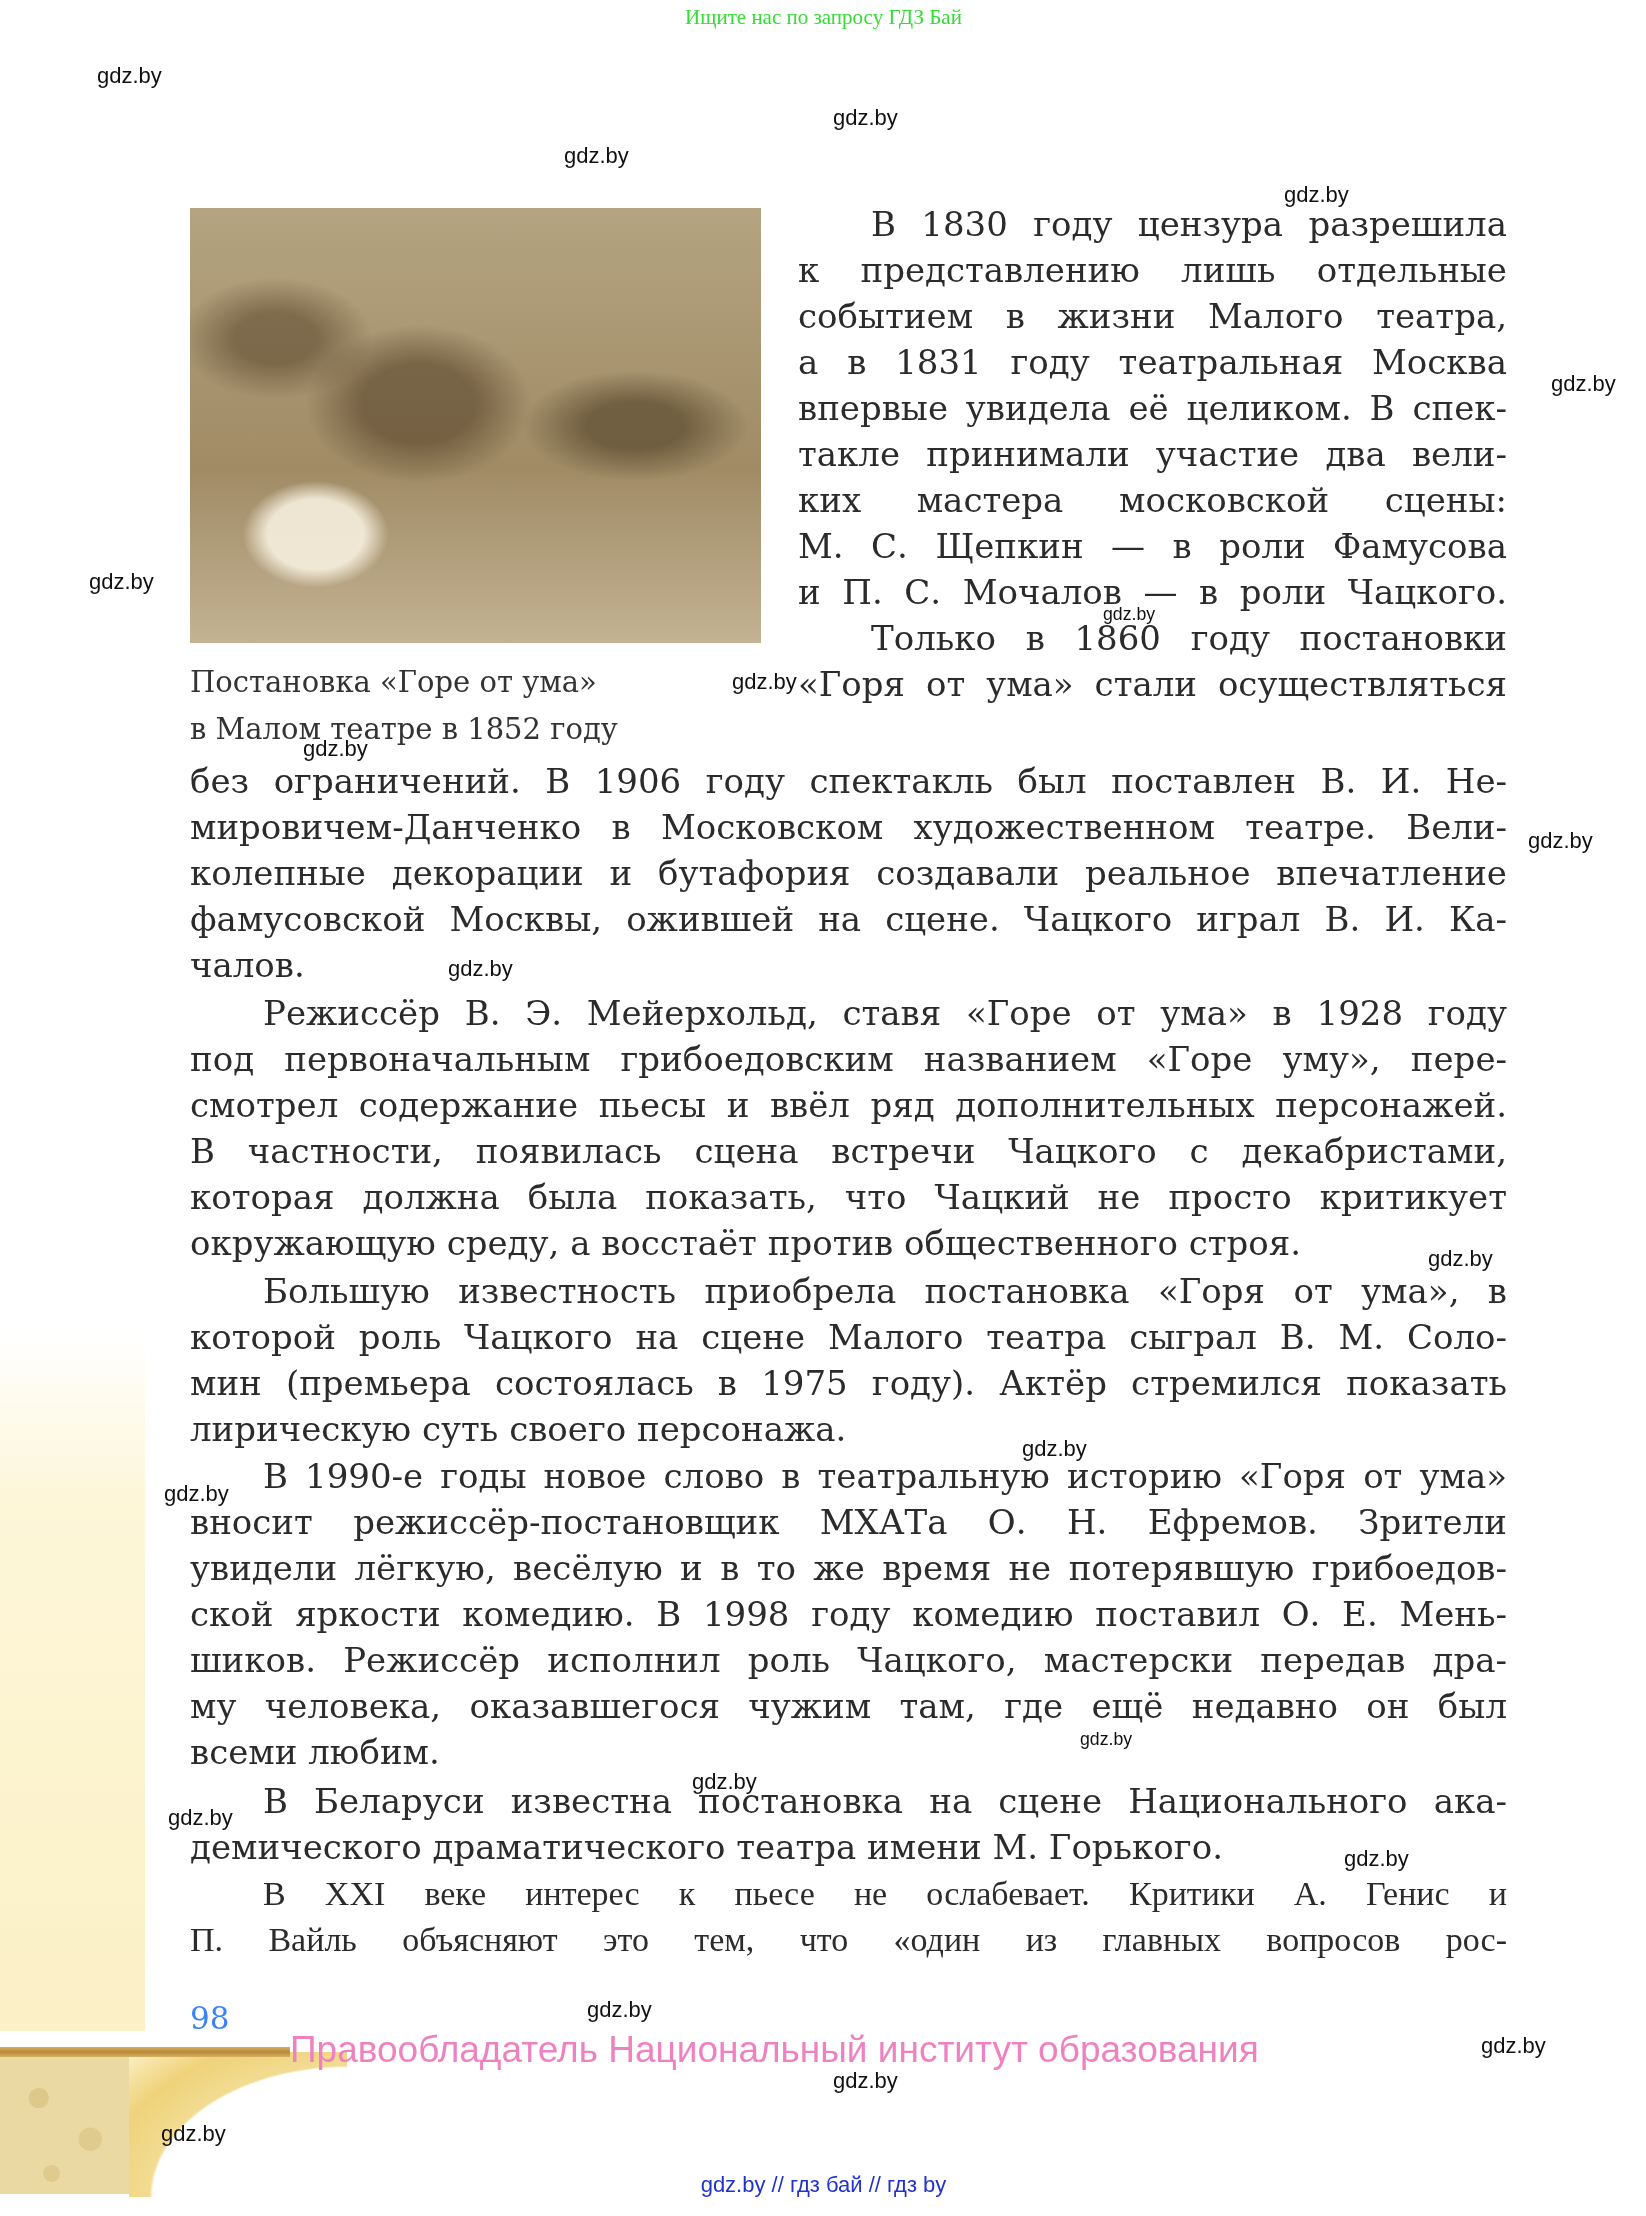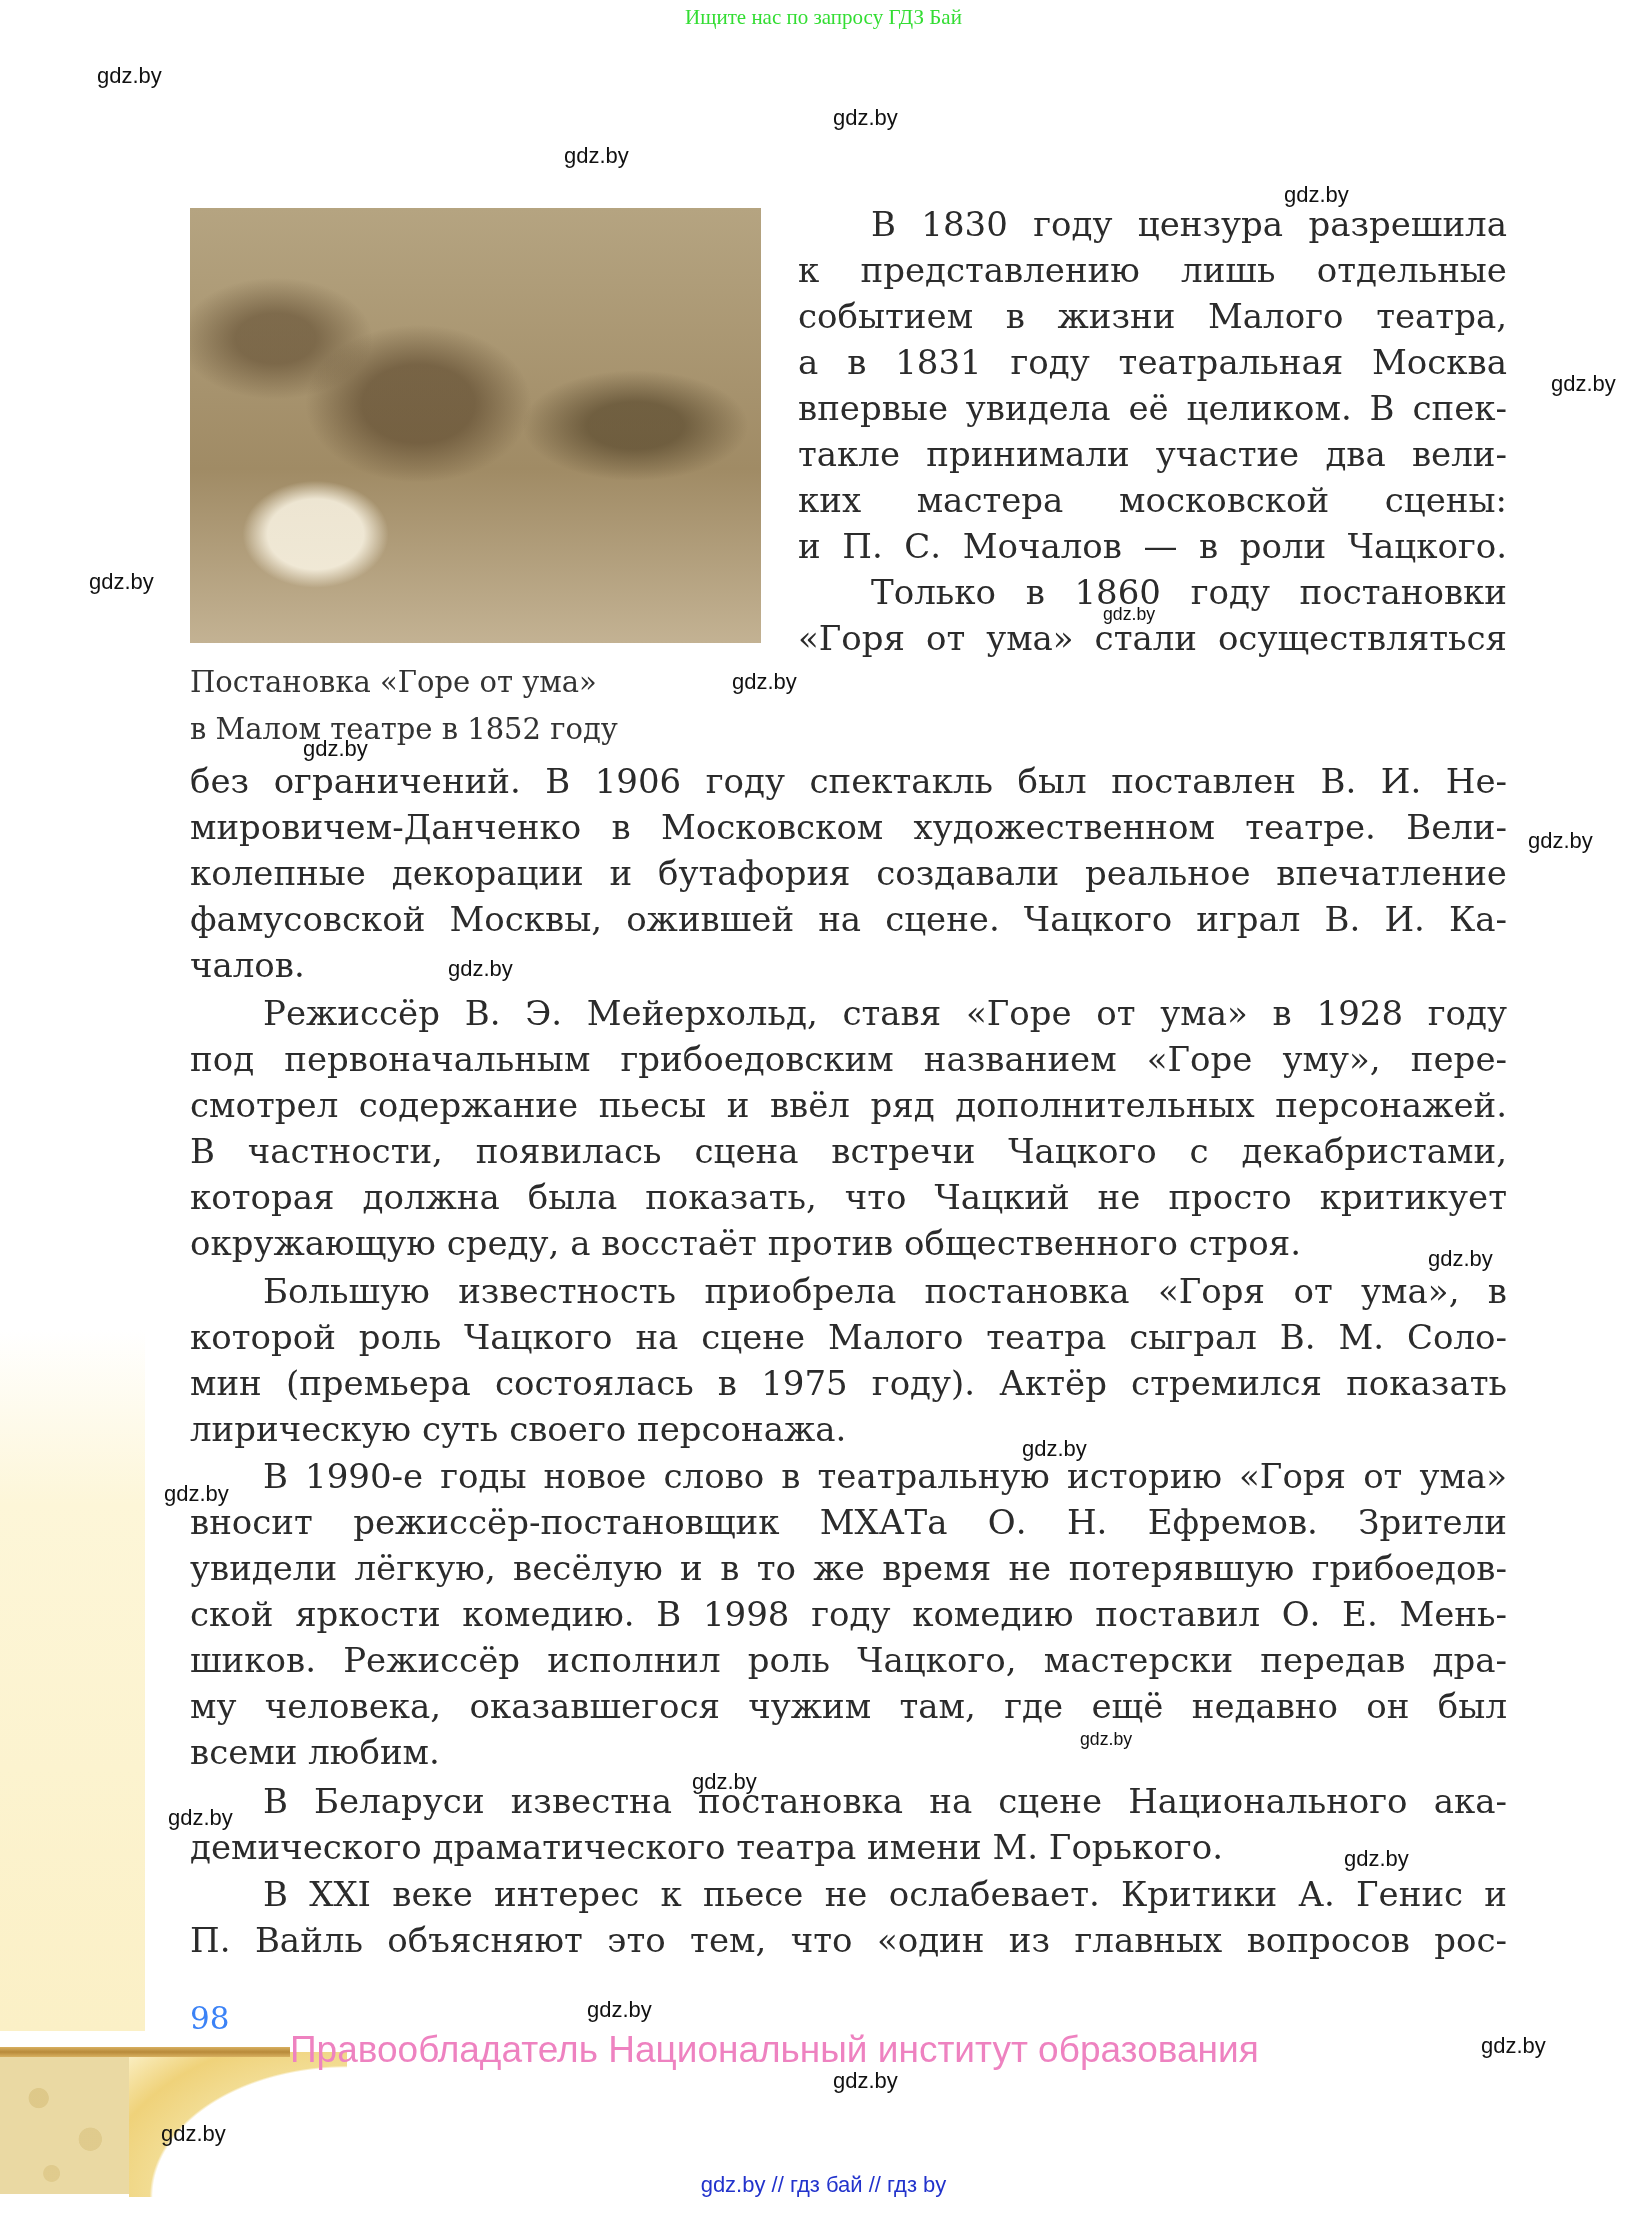--- a/index.html
+++ b/index.html
@@ -90,20 +90,21 @@
 </div>
 
 <div class="text-block para-right">
   <span class="line indent">В 1830 году цензура разрешила</span>
   <span class="line">к представлению лишь отдельные</span>
   <span class="line">событием в жизни Малого театра,</span>
   <span class="line">а в 1831 году театральная Москва</span>
   <span class="line">впервые увидела её целиком. В спек-</span>
   <span class="line">такле принимали участие два вели-</span>
   <span class="line">ких мастера московской сцены:</span>
+  <span class="line">М. С. Щепкин — в роли Фамусова</span>
   <span class="line">и П. С. Мочалов — в роли Чацкого.</span>
   <span class="line indent">Только в 1860 году постановки</span>
   <span class="line">«Горя от ума» стали осуществляться</span>
 </div>
 
 <div class="text-block para-full" style="top:758px;">
   <span class="line">без ограничений. В 1906 году спектакль был поставлен В. И. Не-</span>
   <span class="line">мировичем-Данченко в Московском художественном театре. Вели-</span>
   <span class="line">колепные декорации и бутафория создавали реальное впечатление</span>
   <span class="line">фамусовской Москвы, ожившей на сцене. Чацкого играл В. И. Ка-</span>
@@ -134,21 +135,21 @@
   <span class="line">шиков. Режиссёр исполнил роль Чацкого, мастерски передав дра-</span>
   <span class="line">му человека, оказавшегося чужим там, где ещё недавно он был</span>
   <span class="line last">всеми любим.</span>
 </div>
 
 <div class="text-block para-full" style="top:1778px;">
   <span class="line indent">В Беларуси известна постановка на сцене Национального ака-</span>
   <span class="line last">демического драматического театра имени М. Горького.</span>
 </div>
 
-<div class="text-block para-full" style="top:1871px;">
+<div class="text-block para-full" style="top:1871px;font-family:Liberation Serif, serif;">
   <span class="line indent">В XXI веке интерес к пьесе не ослабевает. Критики А. Генис и</span>
   <span class="line">П. Вайль объясняют это тем, что «один из главных вопросов рос-</span>
 </div>
 
 <div class="page-number">98</div>
 <div class="copyright">Правообладатель Национальный институт образования</div>
 <div class="footer-links">gdz.by  //  гдз бай  //  гдз by</div>
 
 <div id="wm-layer">
     <div class="wm" style="left: 97px; top: 63px;">gdz.by</div>

